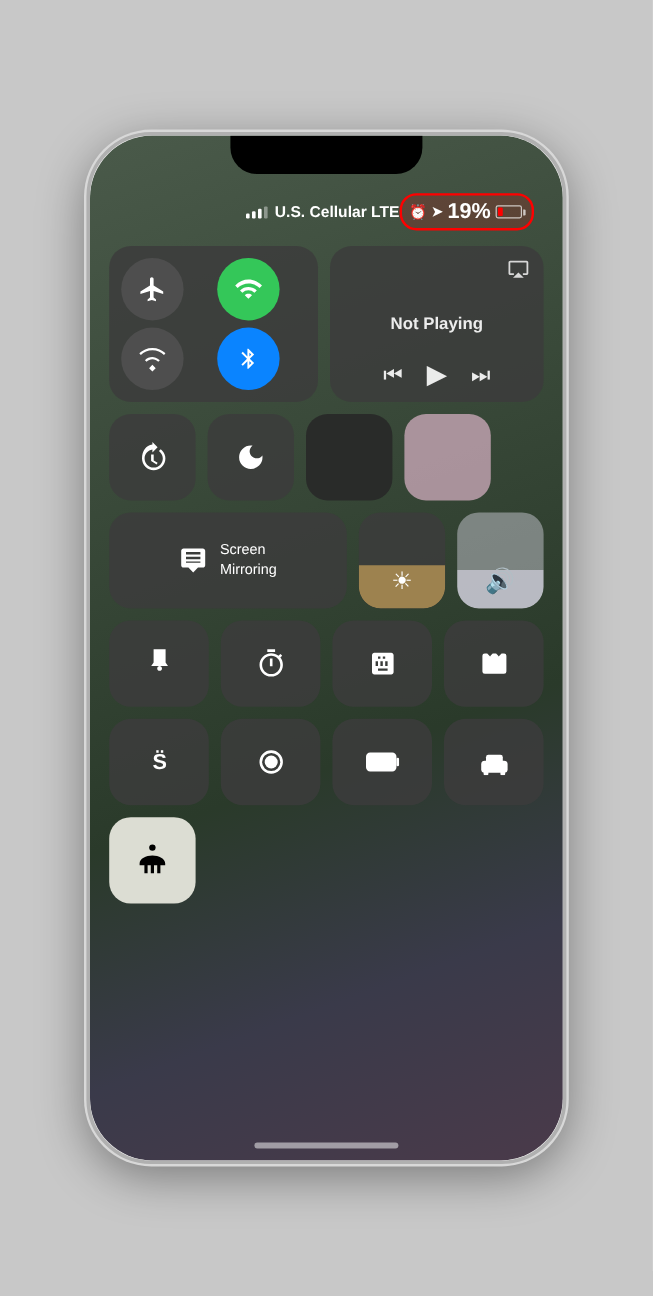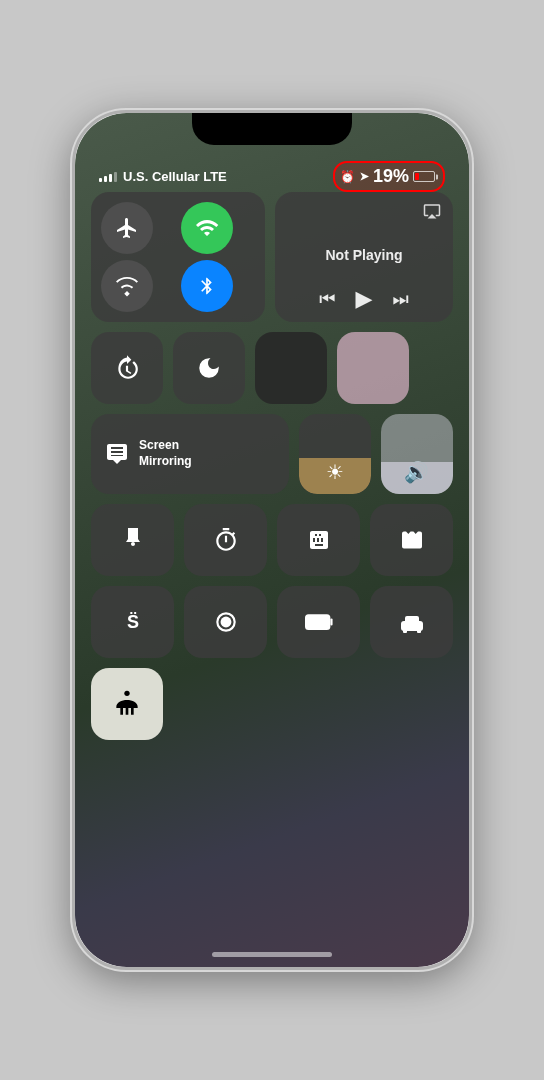--- a/index.html
+++ b/index.html
@@ -88,23 +88,23 @@
       width: 160px;
       height: 32px;
       background: #000;
       border-radius: 0 0 22px 22px;
       z-index: 10;
     }
 
     
     .status-bar {
       display: flex;
-      justify-content: space-between;
-      align-items: center;
-      padding: 48px 24px 0;
+      justify-content: flex-end;
+      align-items: center;
+      padding: 48px 24px 13px;
       color: white;
       font-size: 13px;
       font-weight: 600;
       position: relative;
       z-index: 5;
     }
 
     .status-left {
       display: flex;
       align-items: center;
@@ -296,22 +296,23 @@
     .screen-mirror-btn {
       background: rgba(60,60,60,0.85);
       border-radius: 18px;
       padding: 10px 14px;
       display: flex;
       align-items: center;
       gap: 10px;
       cursor: pointer;
       color: white;
       font-size: 13px;
-      font-weight: 700;
+      font-weight: 400;
       flex: 1;
+      justify-content: center;
     }
 
     .slider-tile {
       background: rgba(60,60,60,0.85);
       border-radius: 18px;
       width: 72px;
       display: flex;
       flex-direction: column;
       align-items: center;
       justify-content: flex-end;

